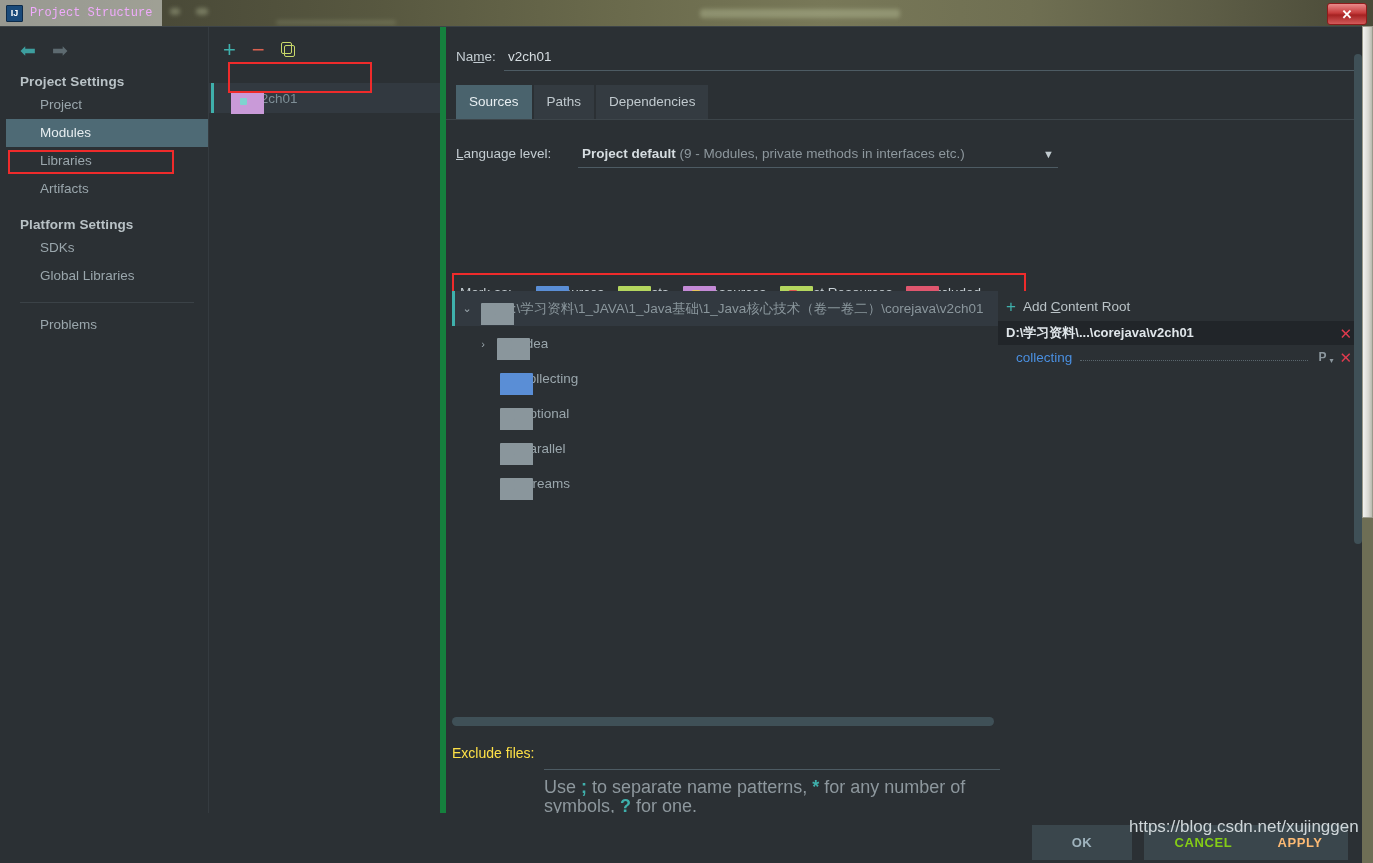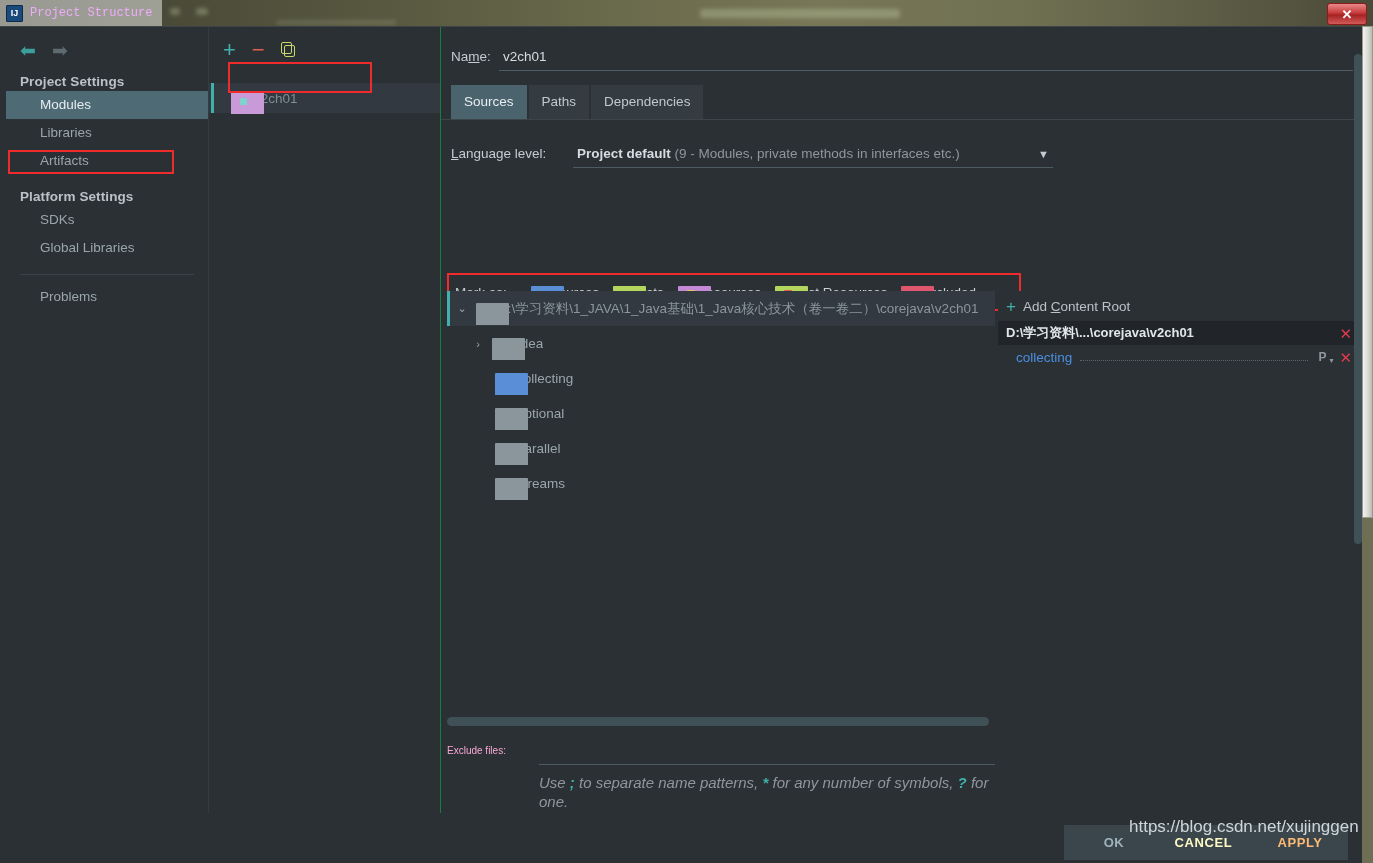--- a/index.html
+++ b/index.html
@@ -95,21 +95,21 @@
   .modrow .selbar{position:absolute;left:2px;top:0;bottom:0;width:3px;background:#3fb0ac;}
   .mod-folder{width:15px;height:12px;position:relative;flex:0 0 auto;}
   .mod-folder .f{position:absolute;left:0;top:2px;width:15px;height:10px;background:#c99ad8;border-radius:1px 2px 2px 2px;}
   .mod-folder .tab{position:absolute;left:0;top:0;width:7px;height:3px;background:#c99ad8;border-radius:1px 1px 0 0;}
   .mod-folder .badge{position:absolute;right:-1px;bottom:-1px;width:7px;height:7px;background:#7fd3cf;border-radius:1px;}
   .mod-label{font-size:13.5px;color:#7e8e96;}
 
   
   .main{
     position:absolute;left:440px;top:0;width:922px;height:786px;background:#2b3034;
-    border-left:1px solid #15803d;
+    border-left:6px solid #15803d;
   }
   .name-row{display:flex;align-items:baseline;padding:22px 0 0 10px;}
   .name-label{font-size:13.5px;color:#c3ccd1;width:48px;}
   .name-field{
     flex:1;margin-right:10px;border-bottom:1px solid #4d5b63;padding:0 0 6px 4px;
     font-size:13.5px;color:#d6dde1;
   }
   .mn{text-decoration:underline;}
 
   .tabs{display:flex;padding:14px 0 0 10px;border-bottom:1px solid #3d454a;}
@@ -149,23 +149,23 @@
   .tw{width:14px;text-align:center;color:#9aa6ac;font-size:11px;flex:0 0 auto;}
   .tlabel{font-size:13.5px;color:#9aa6ac;white-space:nowrap;overflow:hidden;}
   .tlabel.root{color:#8a969c;}
   .tlabel.src{color:#9aa6ac;}
   .indent1{padding-left:24px;}
   .indent2{padding-left:48px;}
 
   .hscroll{position:absolute;left:6px;top:690px;width:542px;height:9px;border-radius:5px;background:#3f5057;}
 
   .exclude{position:absolute;left:6px;top:718px;width:548px;}
-  .ex-label{font-size:10px;color:#f9a8d4;}
+  .ex-label{font-size:14px;color:#fde047;}
   .ex-field{margin:8px 0 0 92px;border-top:1px solid #4d5b63;padding-top:8px;}
-  .ex-hint{font-size:15px;color:#8d979d;line-height:19px;max-width:452px;font-style:italic;}
+  .ex-hint{font-size:18px;color:#8d979d;line-height:19px;max-width:452px;}
   .ex-hint b{color:#3fb0ac;font-weight:bold;}
 
   
   .rightpanel{position:absolute;left:998px;top:264px;width:364px;height:422px;background:#2b3034;}
   .addroot{display:flex;align-items:center;gap:7px;height:30px;padding-left:8px;}
   .addroot .plus{color:#3fb0ac;font-size:17px;line-height:1;}
   .addroot .t{font-size:13.5px;color:#b9c2c6;}
   .rootheader{
     display:flex;align-items:center;justify-content:space-between;height:24px;
     background:#212529;padding:0 10px 0 8px;
@@ -182,22 +182,22 @@
   
   .vscroll{position:absolute;left:1354px;top:27px;width:8px;height:490px;background:#3f5057;border-radius:4px;}
 
   
   .btnbar{position:absolute;left:0;top:786px;width:1362px;height:51px;background:#2b3034;}
   .btn{
     position:absolute;top:12px;height:35px;background:#3a464c;
     display:flex;align-items:center;justify-content:center;
     font-size:13px;font-weight:bold;color:#9fb3bd;letter-spacing:.6px;
   }
-  .btn.ok{left:1032px;width:100px;margin-left:32px;}
-  .btn.cancel{left:1144px;width:119px;color:#fef9c3;}
+  .btn.ok{left:1032px;width:100px;}
+  .btn.cancel{left:1144px;width:119px;color:#84cc16;}
   .btn.apply{left:1252px;width:96px;color:#fdba74;}
 
   
   .watermark{
     position:absolute;left:1129px;top:827px;font-size:17px;color:#cfd6d9;
     font-family:"Liberation Sans",sans-serif;white-space:nowrap;transform:translateY(-50%);
   }
 
   
   .winscroll{position:absolute;left:1362px;top:26px;width:11px;height:837px;background:#6e6e55;}
@@ -229,20 +229,21 @@
 
   <div class="dialog">
 
     <div class="sidebar">
       <div class="nav-arrows">
         <span class="arrow back">⬅</span>
         <span class="arrow fwd">➡</span>
       </div>
 
       <div class="group-title">Project Settings</div>
+      <div class="nav-item">Project</div>
       <div class="nav-item selected">Modules</div>
       <div class="nav-item">Libraries</div>
       <div class="nav-item">Artifacts</div>
 
       <div class="group-title">Platform Settings</div>
       <div class="nav-item">SDKs</div>
       <div class="nav-item">Global Libraries</div>
 
       <div class="nav-sep"></div>
       <div class="nav-item">Problems</div>

